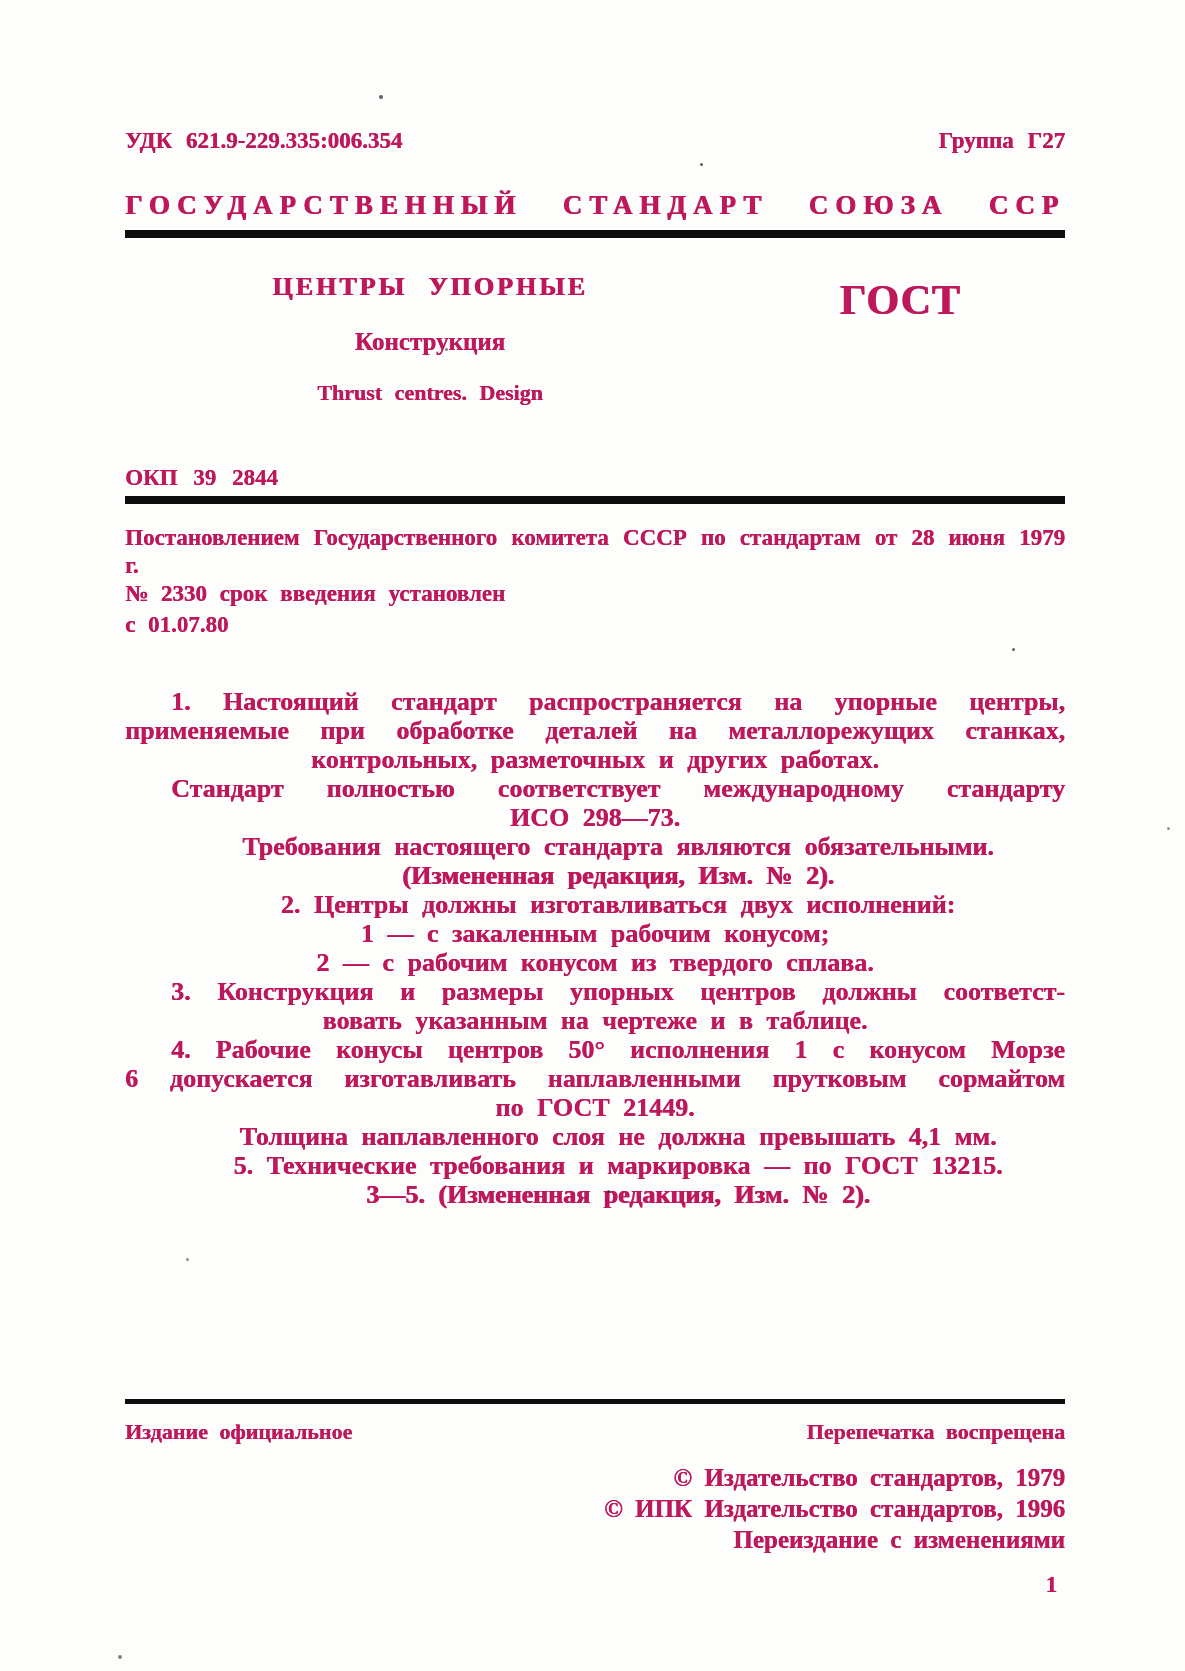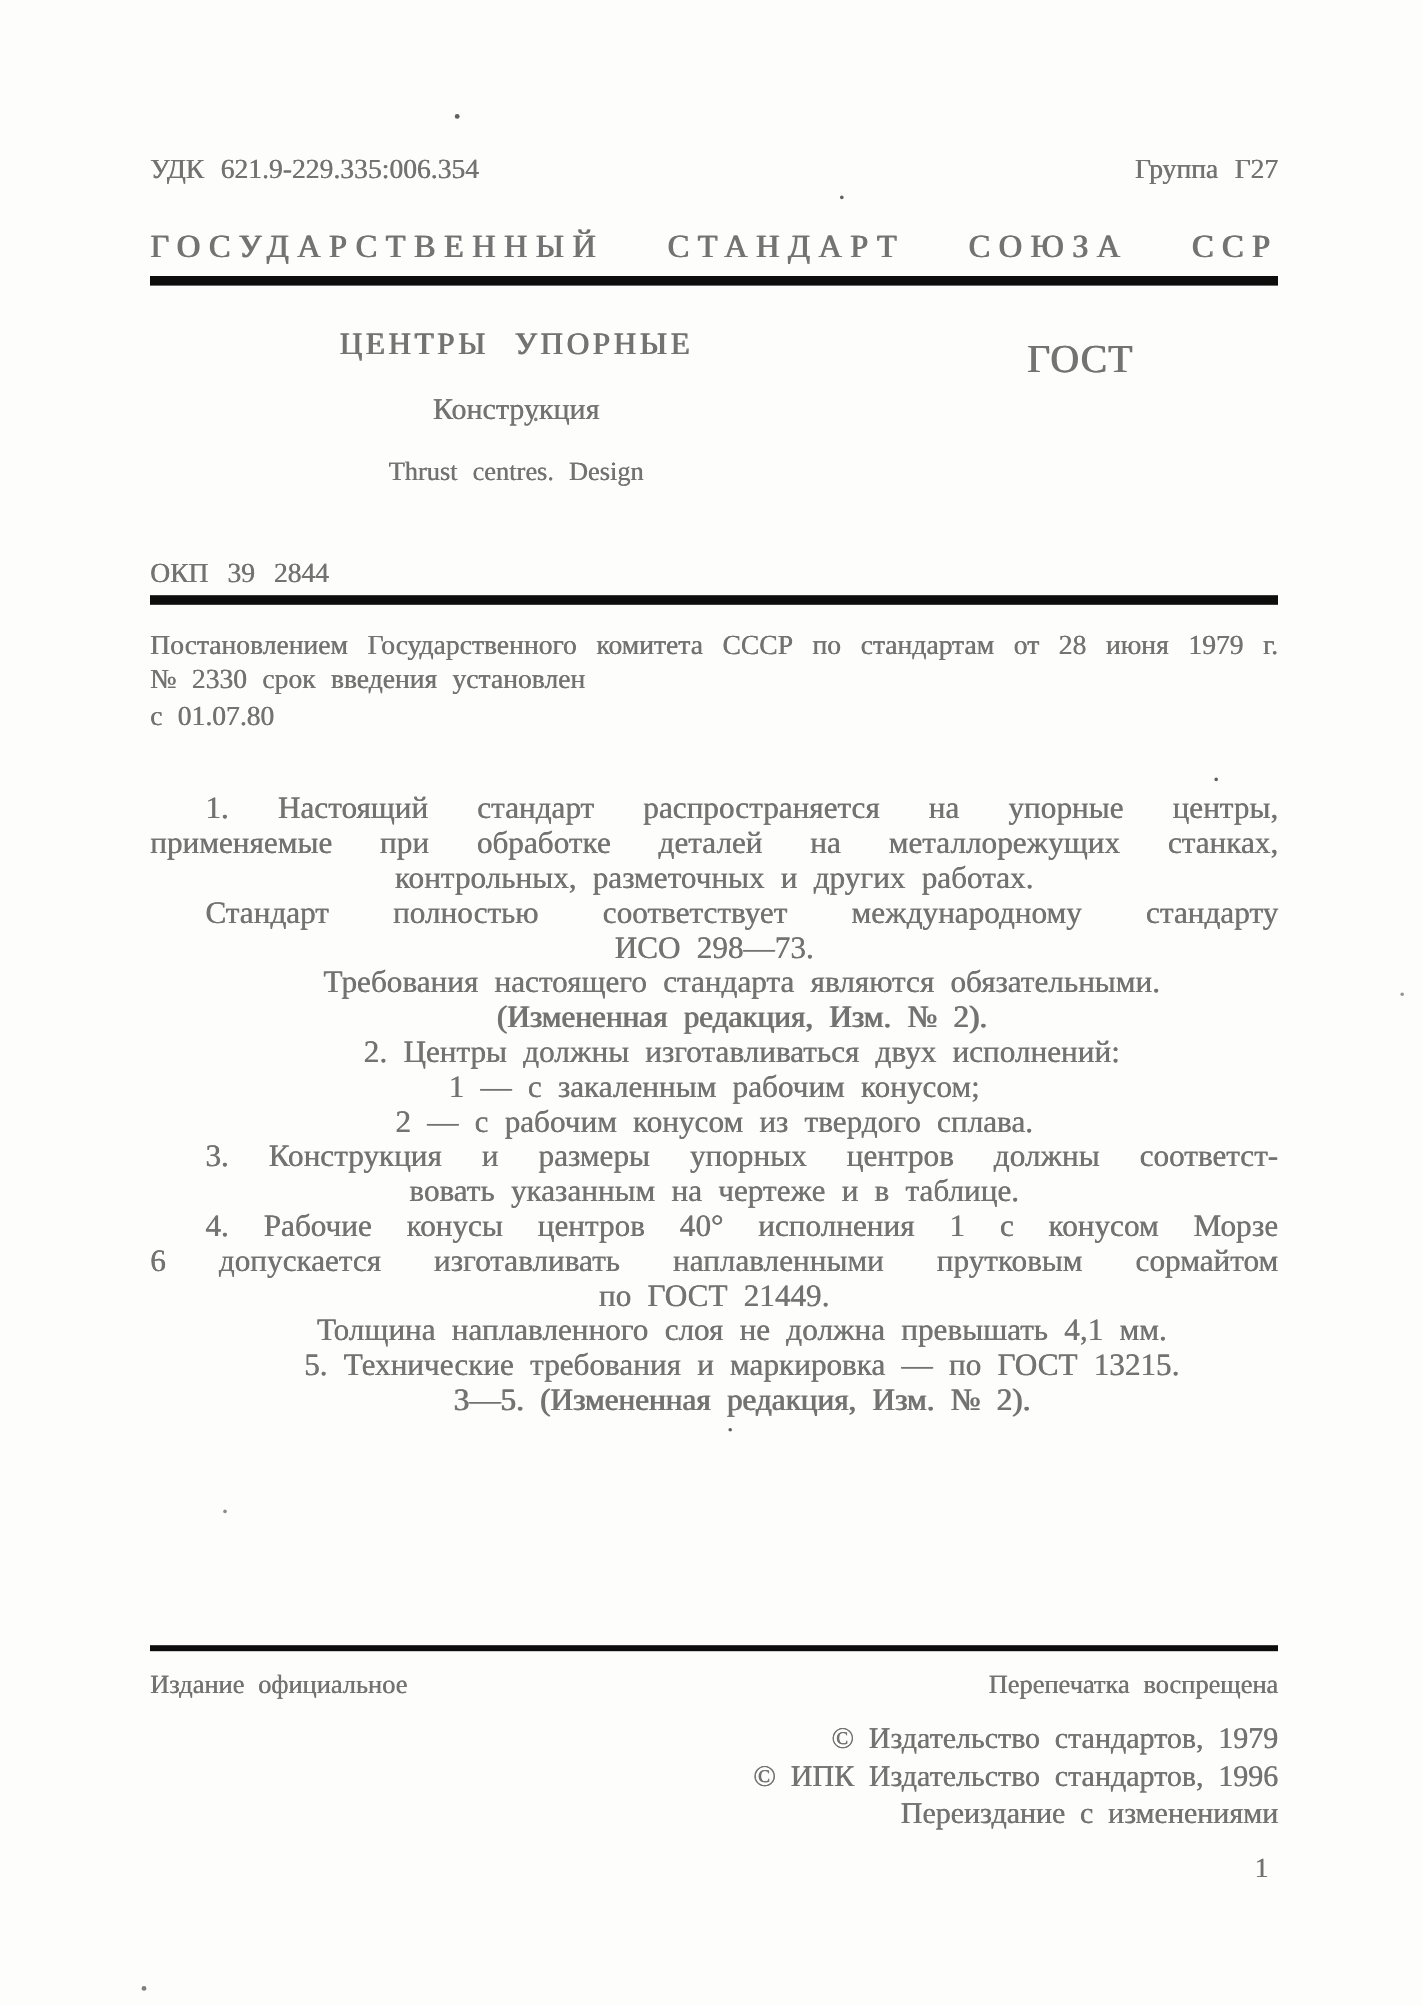--- a/index.html
+++ b/index.html
@@ -1,22 +1,22 @@
 <!DOCTYPE html>
 <html lang="ru"><head>
 <meta charset="utf-8">
 <style>
   html,body{margin:0;padding:0;background:#ffffff;}
   .page{
     position:relative;
     width:1185px;height:1671px;
     background:#fdfdfb;
-    color:#737373;
+    color:#be185d;
     font-family:"Liberation Serif","DejaVu Serif",serif;
-    font-weight:normal;
+    font-weight:bold;
     overflow:hidden;
     text-shadow:0.4px 0 0 currentColor;
   }
   .content{position:absolute;left:125px;top:0;width:940px;}
 
   .udk-row{
     margin-top:128px;
     display:flex;justify-content:space-between;align-items:baseline;
     font-size:23px;word-spacing:8px;
   }
@@ -31,21 +31,21 @@
   .rule{background:#0d0d0d;}
   .rule-1{height:8px;margin-top:9px;}
   .rule-2{height:8px;margin-top:5px;}
   .rule-3{height:5px;margin-top:190px;}
 
   .title-row{display:flex;margin-top:34px;}
   .title-block{width:610px;text-align:center;}
   .title-main{font-size:26px;letter-spacing:3px;word-spacing:12px;}
   .title-sub{margin-top:26px;font-size:25px;text-align:center;}
   .title-en{margin-top:24px;font-size:22px;word-spacing:7px;}
-  .gost-block{flex:1;text-align:center;padding-top:8px;font-size:33px;line-height:40px;letter-spacing:1px;}
+  .gost-block{flex:1;text-align:center;padding-top:8px;font-size:42px;line-height:40px;letter-spacing:1px;}
 
   .okp-line{margin-top:59px;font-size:23px;word-spacing:10px;}
 
   .decree{margin-top:20px;font-size:23px;line-height:28px;word-spacing:7px;}
   .decree .just{text-align:justify;text-align-last:justify;}
   .decree-effective{text-align:left;margin-top:3px;}
 
   .body-text{margin-top:48px;font-size:26px;line-height:29px;word-spacing:7px;}
   .bline{text-align:center;}
   .bline.just{text-align:justify;text-align-last:justify;}
@@ -102,21 +102,21 @@
         <div class="bline">контрольных, разметочных и других работах.</div>
         <div class="bline ind just">Стандарт полностью соответствует международному стандарту</div>
         <div class="bline">ИСО 298—73.</div>
         <div class="bline ind">Требования настоящего стандарта являются обязательными.</div>
         <div class="bline ind heavy">(Измененная редакция, Изм. № 2).</div>
         <div class="bline ind">2. Центры должны изготавливаться двух исполнений:</div>
         <div class="bline">1 — с закаленным рабочим конусом;</div>
         <div class="bline">2 — с рабочим конусом из твердого сплава.</div>
         <div class="bline ind just">3. Конструкция и размеры упорных центров должны соответст-</div>
         <div class="bline">вовать указанным на чертеже и в таблице.</div>
-        <div class="bline ind just">4. Рабочие конусы центров 40° исполнения 1 с конусом Морзе</div>
+        <div class="bline ind just">4. Рабочие конусы центров 50° исполнения 1 с конусом Морзе</div>
         <div class="bline just">6 допускается изготавливать наплавленными прутковым сормайтом</div>
         <div class="bline">по ГОСТ 21449.</div>
         <div class="bline ind">Толщина наплавленного слоя не должна превышать 4,1 мм.</div>
         <div class="bline ind">5. Технические требования и маркировка — по ГОСТ 13215.</div>
         <div class="bline ind heavy">3—5. (Измененная редакция, Изм. № 2).</div>
       </div>
 
     <div class="rule rule-3"></div>
 
     <div class="footer-row">

